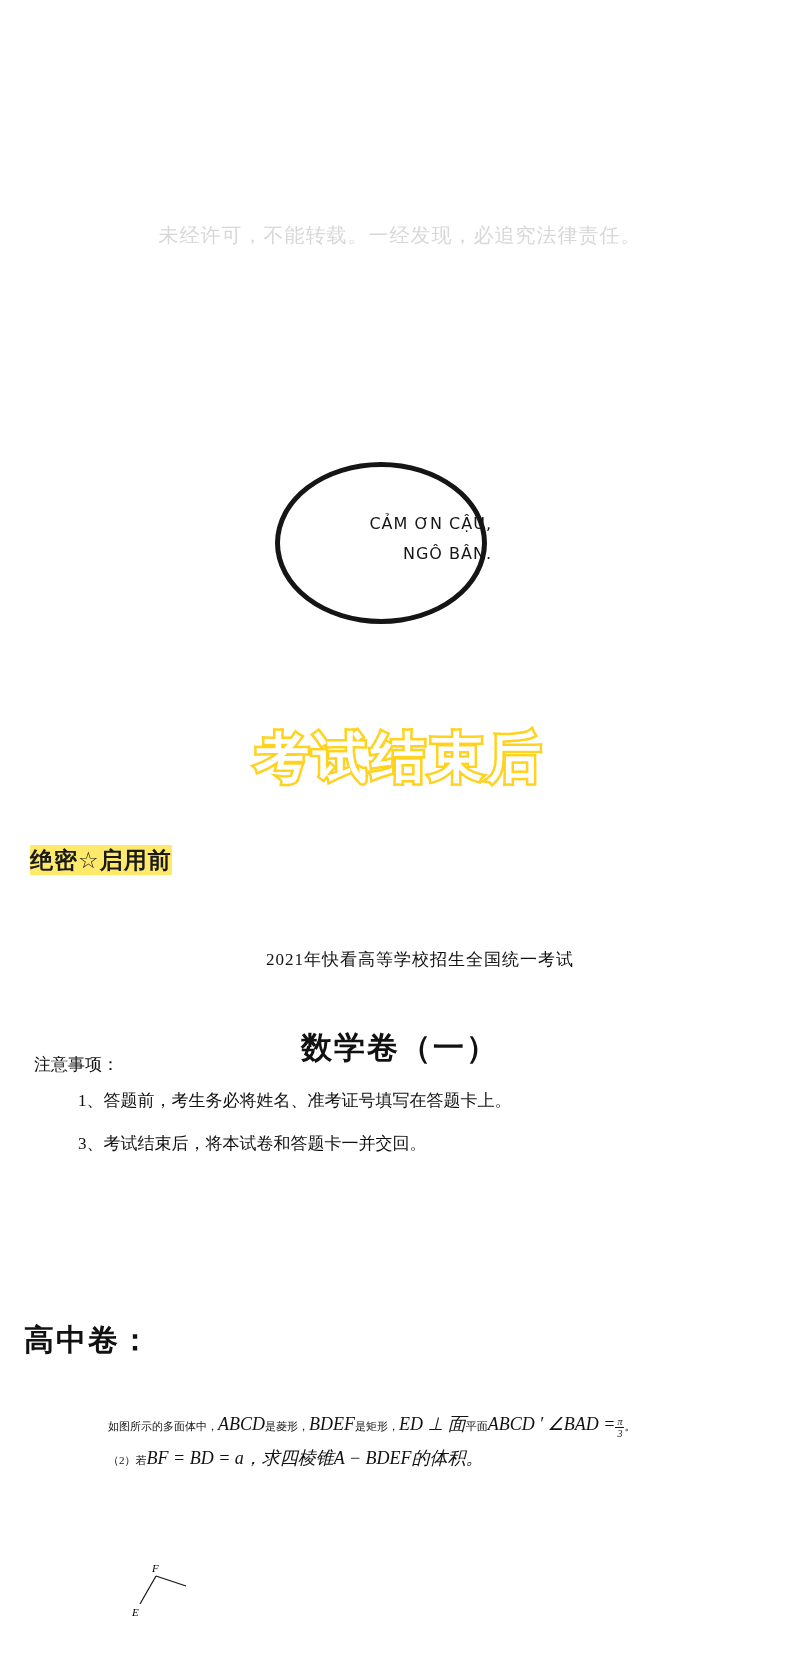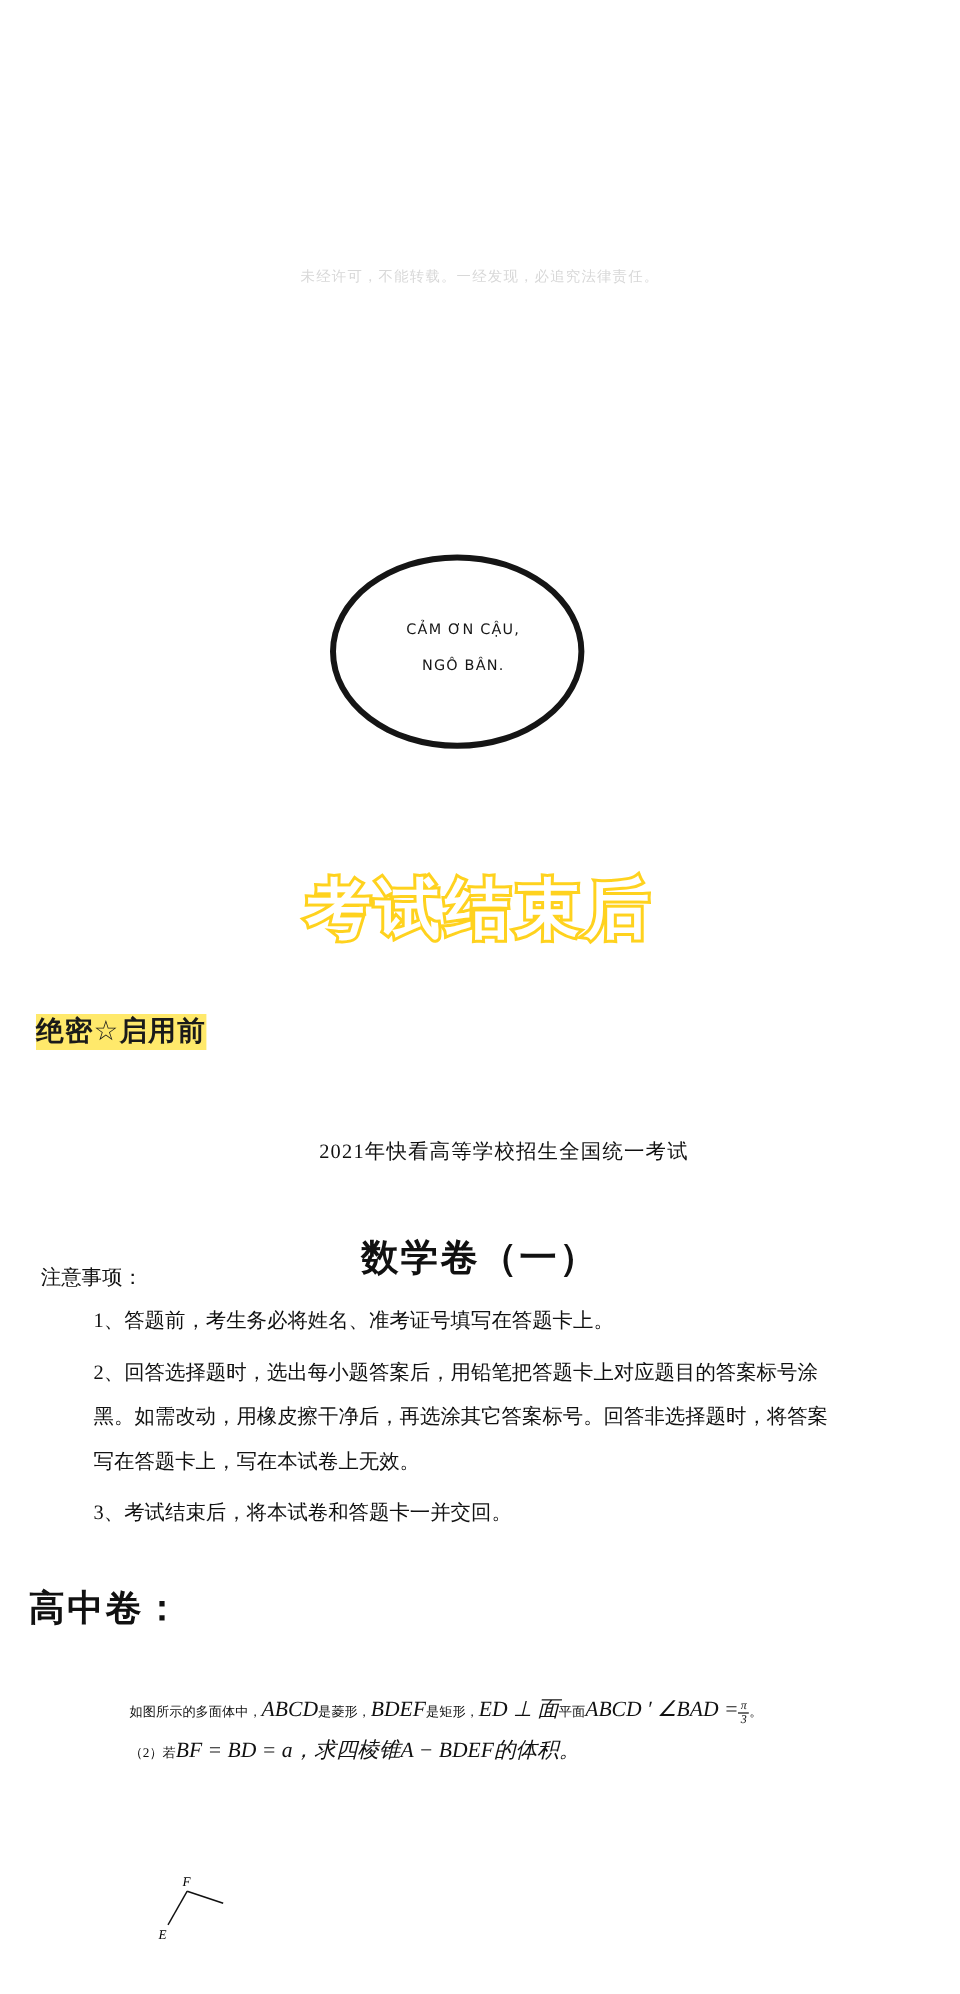--- a/index.html
+++ b/index.html
@@ -14,21 +14,21 @@
     font-family: "Liberation Sans", sans-serif;
     overflow: hidden;
   }
 
   .watermark {
     position: absolute;
     top: 222px;
     left: 0;
     width: 800px;
     text-align: center;
-    font-size: 12px;
+    font-size: 20px;
     letter-spacing: 1px;
     color: #d8d8d8;
     font-family: "Liberation Sans", sans-serif;
     white-space: nowrap;
   }
 
   .speech-bubble {
     position: absolute;
     left: 275px;
     top: 462px;
@@ -36,22 +36,22 @@
     height: 162px;
     border: 5px solid #151515;
     border-radius: 50% / 50%;
     box-sizing: border-box;
   }
   .speech-text {
     position: absolute;
     left: 0;
     top: 42px;
     width: 212px;
-    text-align: center;
-    font-size: 12px;
+    text-align: right;
+    font-size: 16px;
     line-height: 30px;
     letter-spacing: 1px;
     color: #161616;
     font-family: "DejaVu Sans", sans-serif;
   }
   .speech-text .l2 { display: block; }
 
   .interact-title {
     position: absolute;
     left: 0;
@@ -195,21 +195,20 @@
 <div class="interact-title">考试结束后</div>
 
 <div class="secret-badge"><span>绝密</span><span class="star">☆</span><span>启用前</span></div>
 
 <div class="exam-header">2021年快看高等学校招生全国统一考试</div>
 <div class="exam-subject">数学卷（一）</div>
 
 <div class="notice-label">注意事项：</div>
 <div class="notice-list">
   <div class="item">1、答题前，考生务必将姓名、准考证号填写在答题卡上。</div>
-  <div class="item">2、回答选择题时，选出每小题答案后，用铅笔把答题卡上对应题目的答案标号涂黑。如需改动，用橡皮擦干净后，再选涂其它答案标号。回答非选择题时，将答案写在答题卡上，写在本试卷上无效。</div>
   <div class="item">3、考试结束后，将本试卷和答题卡一并交回。</div>
 </div>
 
 <div class="section-title">高中卷：</div>
 
 <div class="problem">
   <span class="row">
     <span>如图所示的多面体中，</span><span class="mathi">ABCD</span><span>是菱形，</span><span class="mathi">BDEF</span><span>是矩形，</span><span class="mathi">ED ⊥ 面</span><span>平面</span><span class="mathi">ABCD ′ ∠BAD =</span><span class="frac"><span class="num">π</span><span class="den">3</span></span><span>。</span>
   </span>
   <span class="sub-item">

